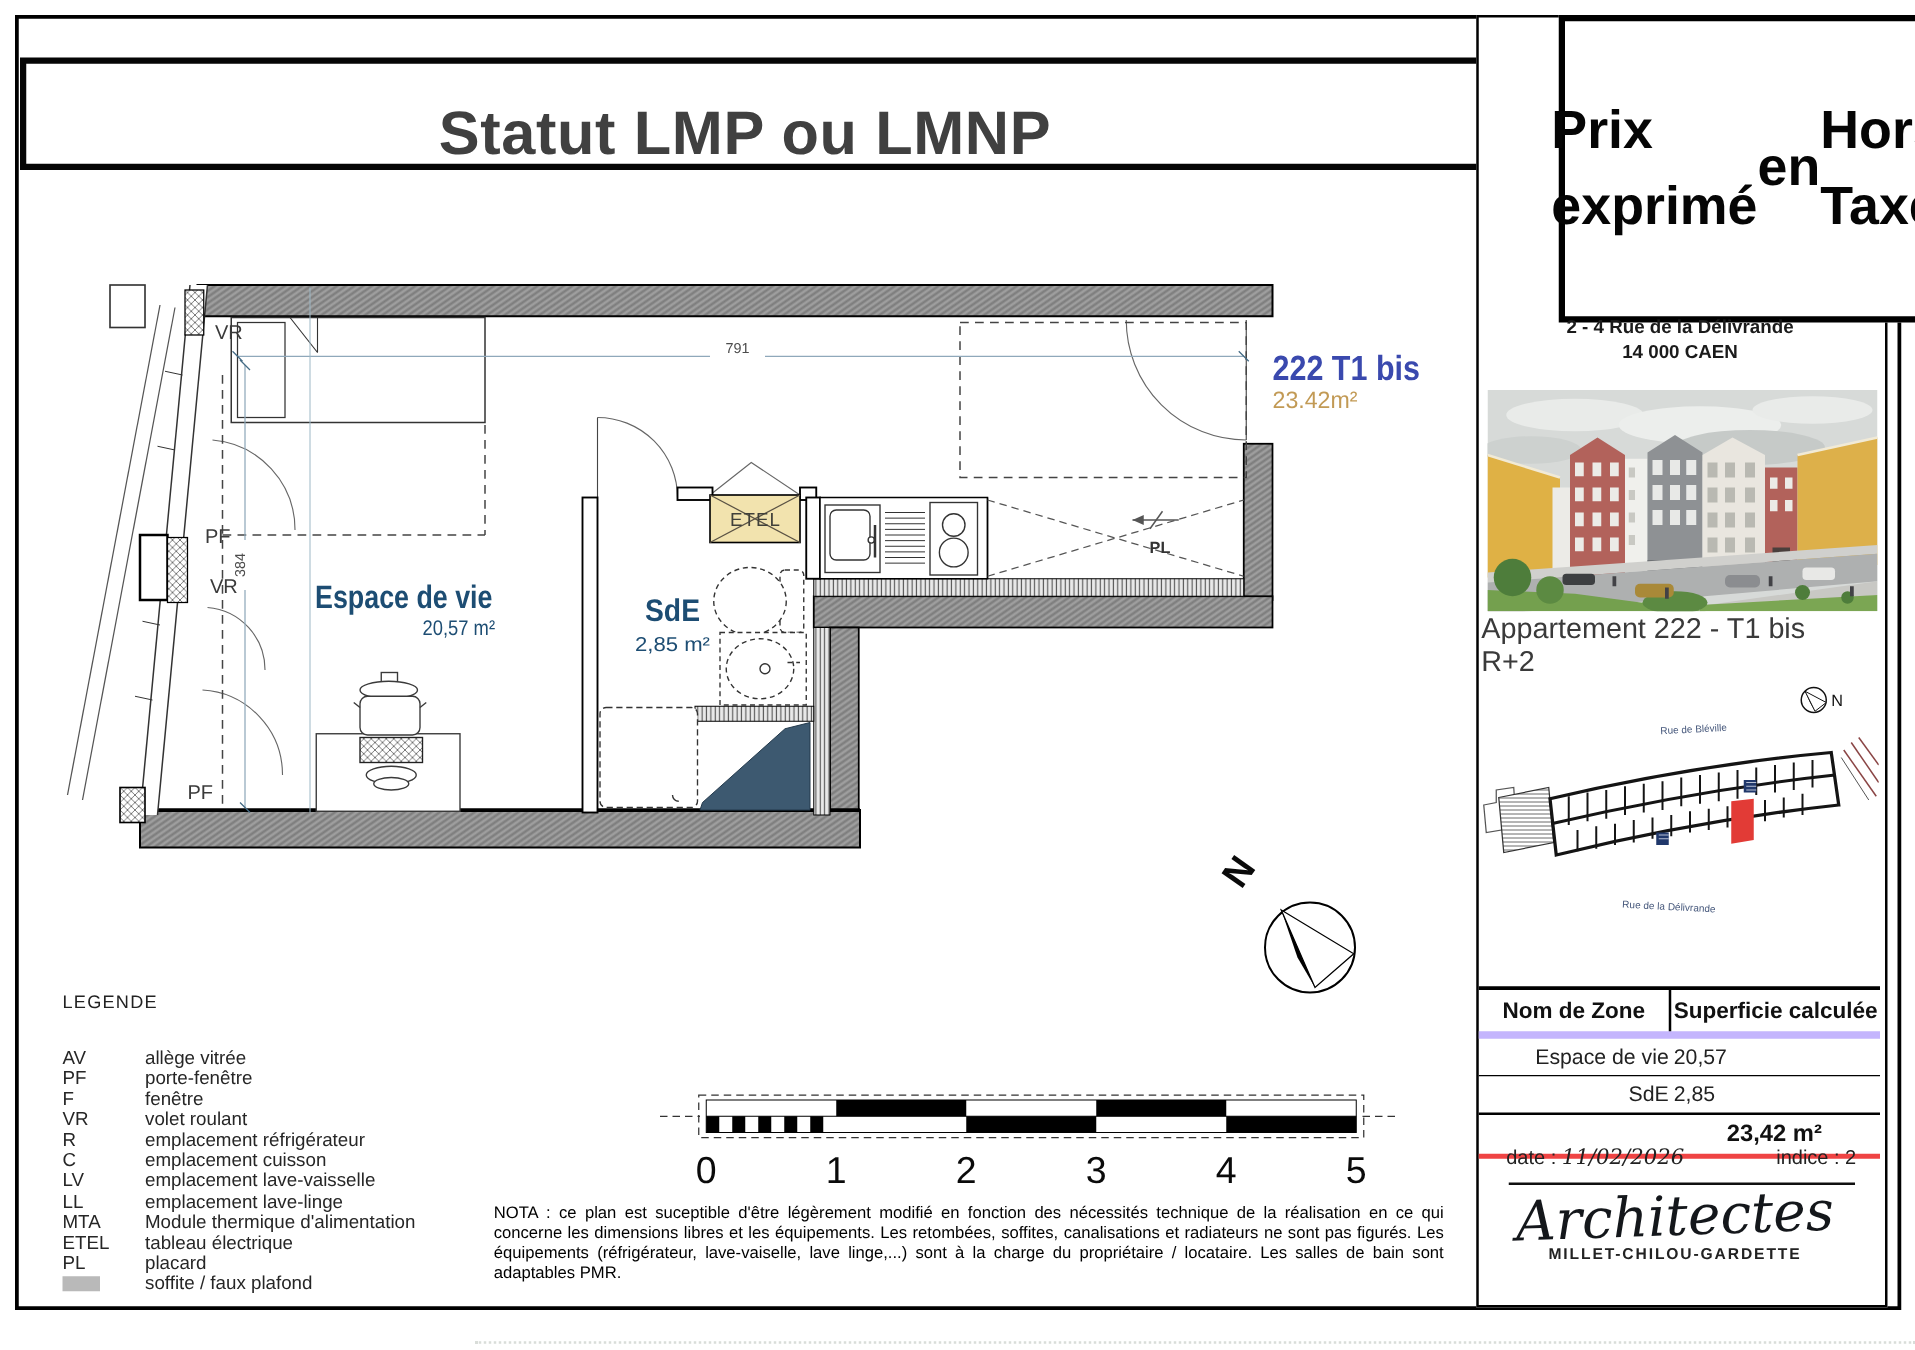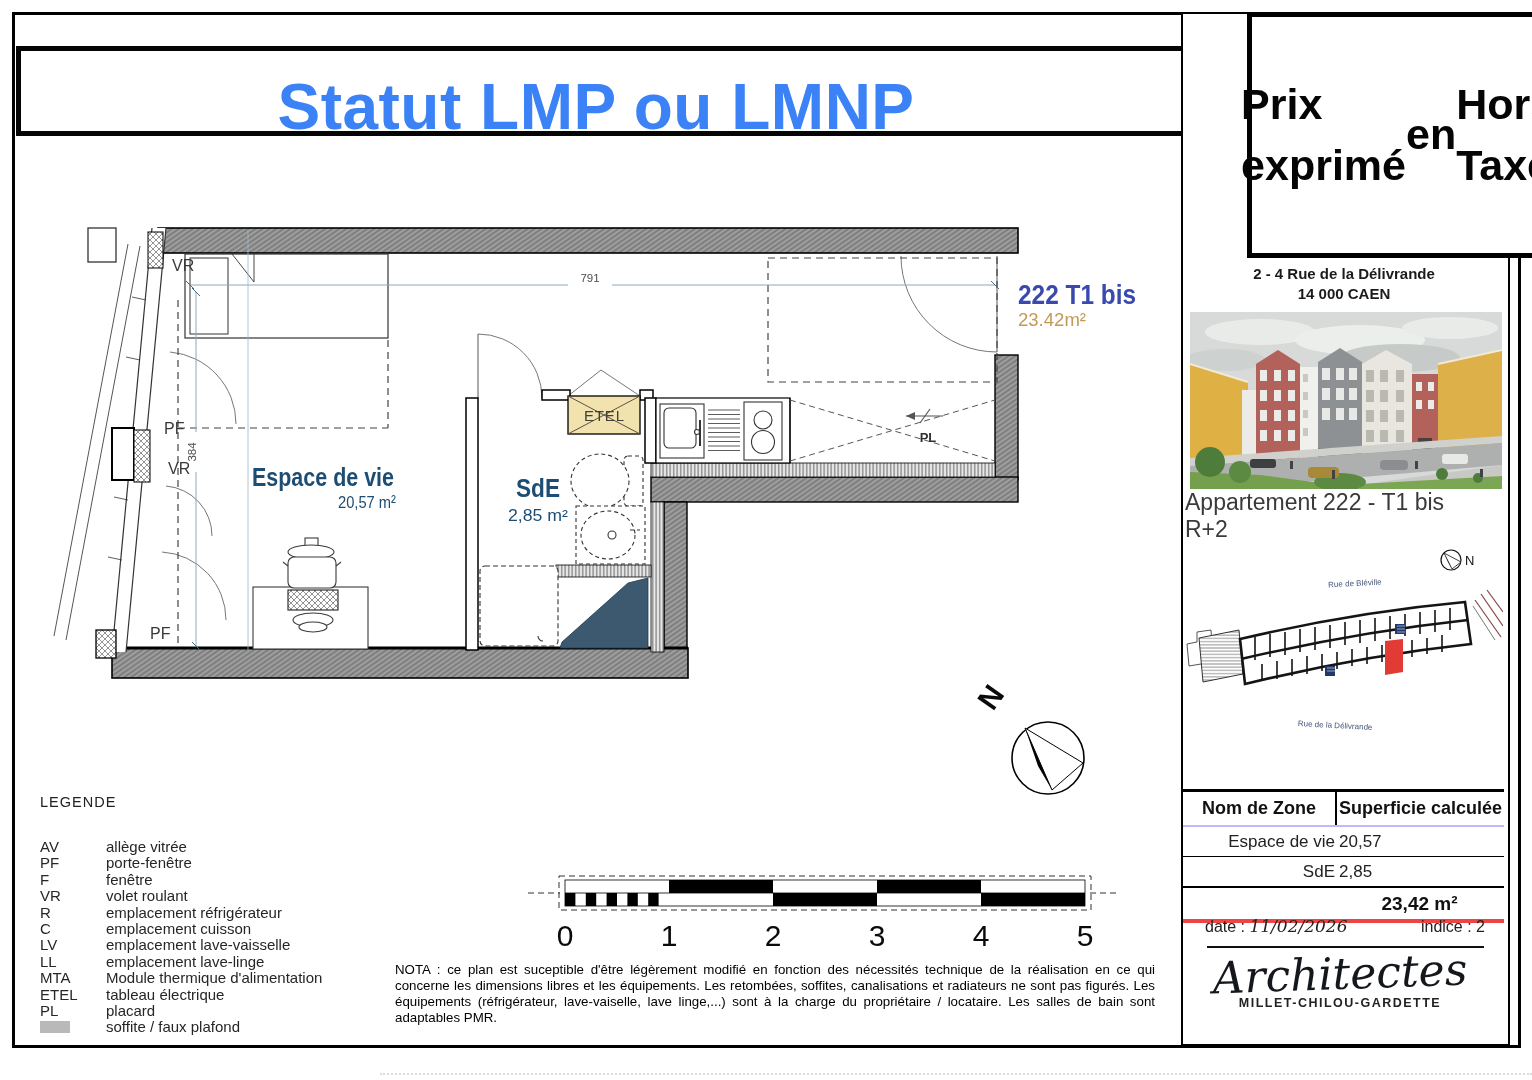--- a/index.html
+++ b/index.html
@@ -3,47 +3,47 @@
 <meta charset="utf-8">
 <style>
   html,body{margin:0;padding:0;background:#ffffff;}
   body{font-family:"Liberation Sans", sans-serif;color:#111;}
   #sheet{position:relative;width:1532px;height:1080px;background:#fff;overflow:hidden;}
   .abs{position:absolute;}
   
   .sheet-border{left:12px;top:12px;width:1503px;height:1030px;border:3px solid #000;}
   .title-box{left:16px;top:46px;width:1150px;height:80px;border:5px solid #050505;background:#fff;
              display:flex;align-items:center;justify-content:center;padding-right:120px;}
-  .title-box span{font-size:64px;font-weight:bold;letter-spacing:.5px;color:#3b82f6;margin-top:32px;}
+  .title-box span{font-size:49px;font-weight:bold;letter-spacing:.5px;color:#404040;margin-top:32px;}
   .right-panel{left:1181px;top:12px;width:325px;height:1030px;border:2px solid #000;background:#fff;}
   .price-box{left:1247px;top:12px;width:312px;height:236px;border:5px solid #000;background:#fff;
              display:flex;flex-direction:row;align-items:center;justify-content:center;}
   .price-box div{font-size:43px;font-weight:bold;line-height:1.42;color:#050505;}
-  .address{left:1185px;top:264px;width:318px;text-align:center;font-size:15px;font-weight:600;color:#1b1b1b;line-height:1.3;}
+  .address{left:1185px;top:252px;width:318px;text-align:center;font-size:15px;font-weight:600;color:#1b1b1b;line-height:1.3;}
   .apt-title{left:1185px;top:489px;width:318px;text-align:left;font-size:23px;color:#3a3a3a;line-height:1.18;}
   
   .area-table{left:1183px;top:789px;width:321px;}
-  .tbl-header{display:flex;height:33px;border-top:3px solid #000;border-bottom:2px solid #c4b5fd;align-items:center;}
+  .tbl-header{display:flex;height:33px;border-top:3px solid #000;border-bottom:6px solid #c4b5fd;align-items:center;}
   .tbl-header .c1{width:152px;border-right:2px solid #000;height:100%;display:flex;align-items:center;justify-content:center;font-weight:bold;font-size:18px;}
   .tbl-header .c2{flex:1;display:flex;align-items:center;justify-content:center;font-weight:bold;font-size:18px;}
   .tbl-row{display:flex;height:29px;border-bottom:1px solid #000;align-items:center;font-size:17px;color:#222;}
   .tbl-row.last{border-bottom:2px solid #000;}
   .tbl-row .c1{width:152px;text-align:right;padding-right:4px;}
   .tbl-row .c2{flex:1;text-align:left;}
   .tbl-total{display:flex;height:31px;border-bottom:4px solid #ef4444;align-items:center;font-size:19px;font-weight:bold;}
   .tbl-total .c1{width:152px;}
   .tbl-total .c2{flex:1;text-align:center;}
   .date-row{left:1205px;top:916px;width:280px;display:flex;justify-content:space-between;align-items:baseline;font-size:16px;color:#222;}
   .date-val{font-family:"DejaVu Serif", serif;font-style:italic;font-size:17px;}
   .sig-rule{left:1207px;top:946px;width:277px;border-top:2px solid #101010;}
   .signature{left:1188px;top:950px;width:304px;text-align:center;}
   .sig-name{font-family:"DejaVu Serif", serif;font-style:italic;font-size:44px;color:#14171b;transform:rotate(-2deg);line-height:1.1;}
   .sig-sub{font-size:12.5px;letter-spacing:1.5px;color:#222;font-weight:600;margin-top:-2px;}
   
-  .legend{left:40px;top:794px;width:340px;color:#262626;}
+  .legend{left:50px;top:794px;width:340px;color:#262626;}
   .legend-title{font-size:14.5px;letter-spacing:1px;color:#222;}
   .legend-list{margin-top:29px;}
   .legend-row{display:flex;font-size:15px;line-height:16.4px;}
   .legend-row .abbr{width:66px;}
   .legend-row .swatch{width:30px;height:12px;background:#b9b9b9;margin-top:2px;}
   .nota{left:395px;top:962px;width:760px;font-size:13.3px;line-height:1.2;text-align:justify;color:#000000;}
   .ghost-strip{left:380px;top:1073px;width:1152px;border-top:2px dotted #d9ddd9;}
   svg text{font-family:"Liberation Sans", sans-serif;}
 </style>
 </head>

